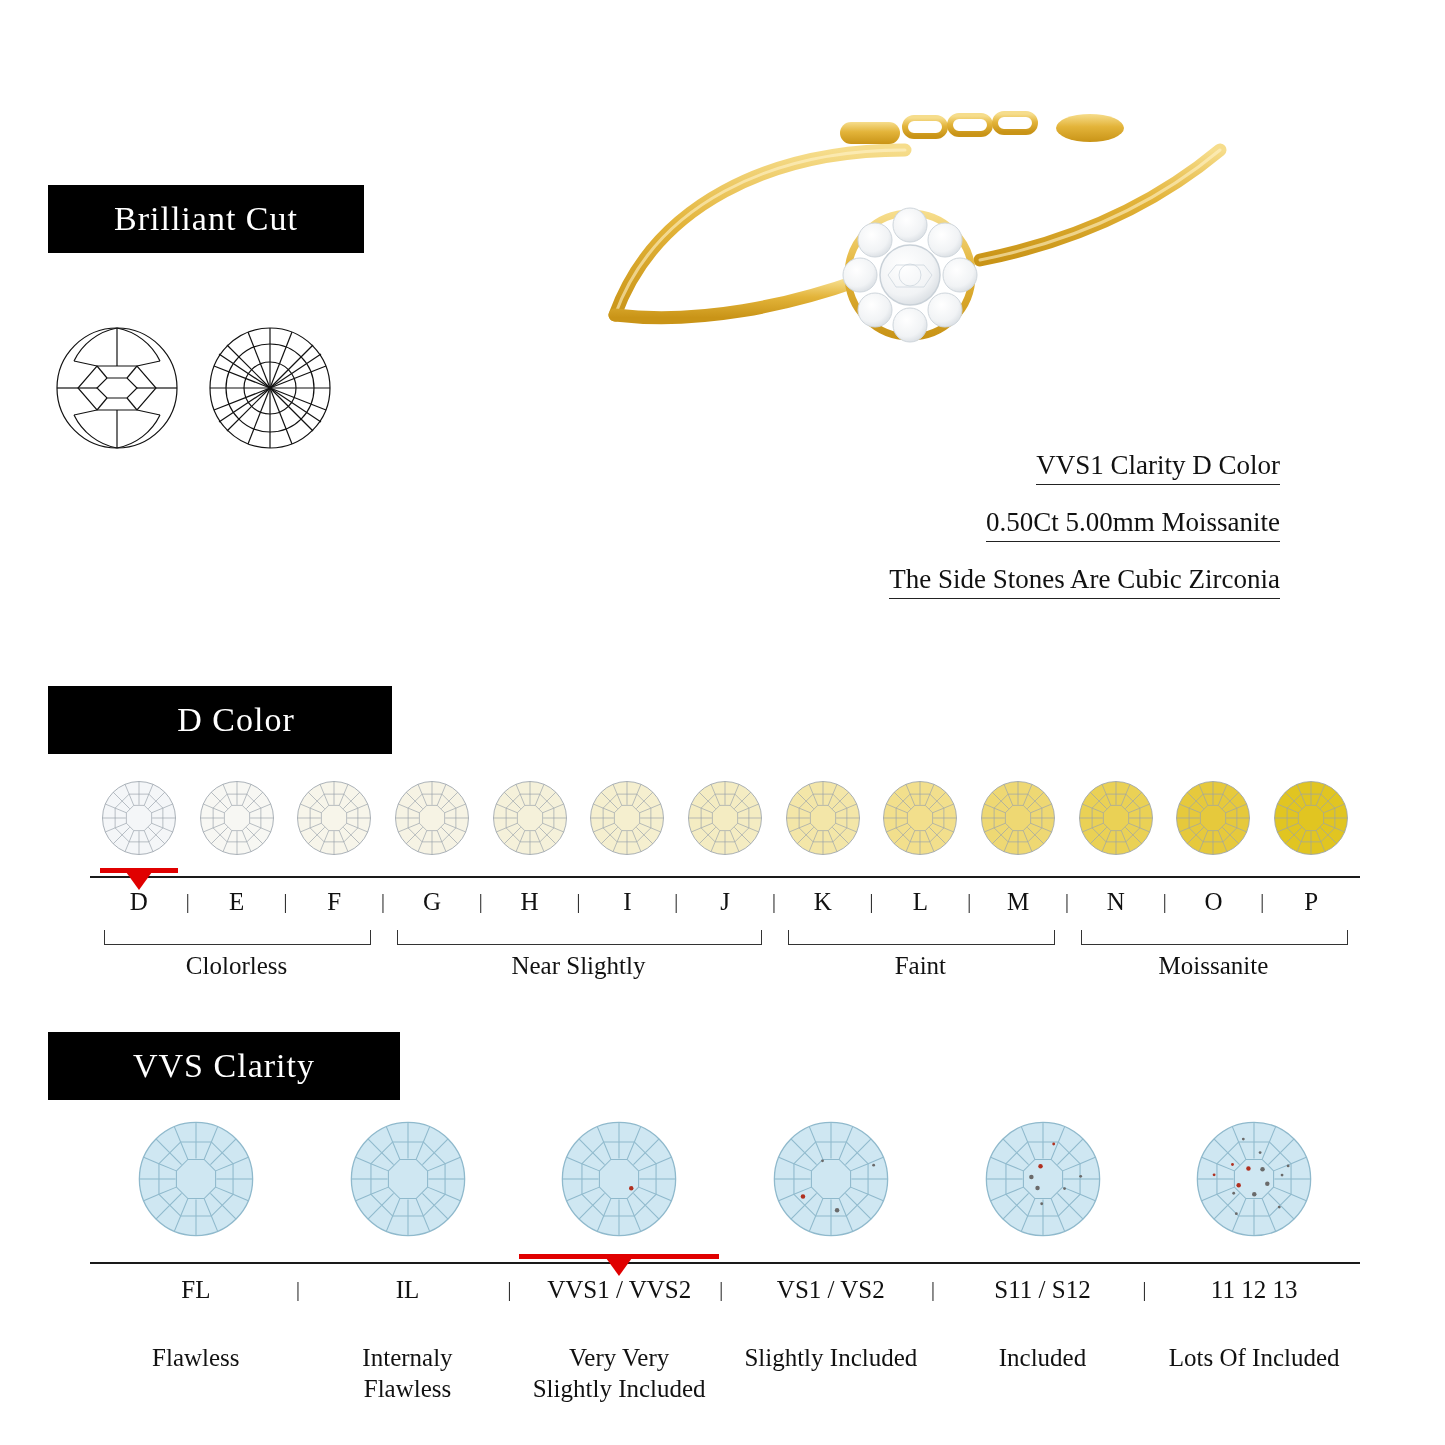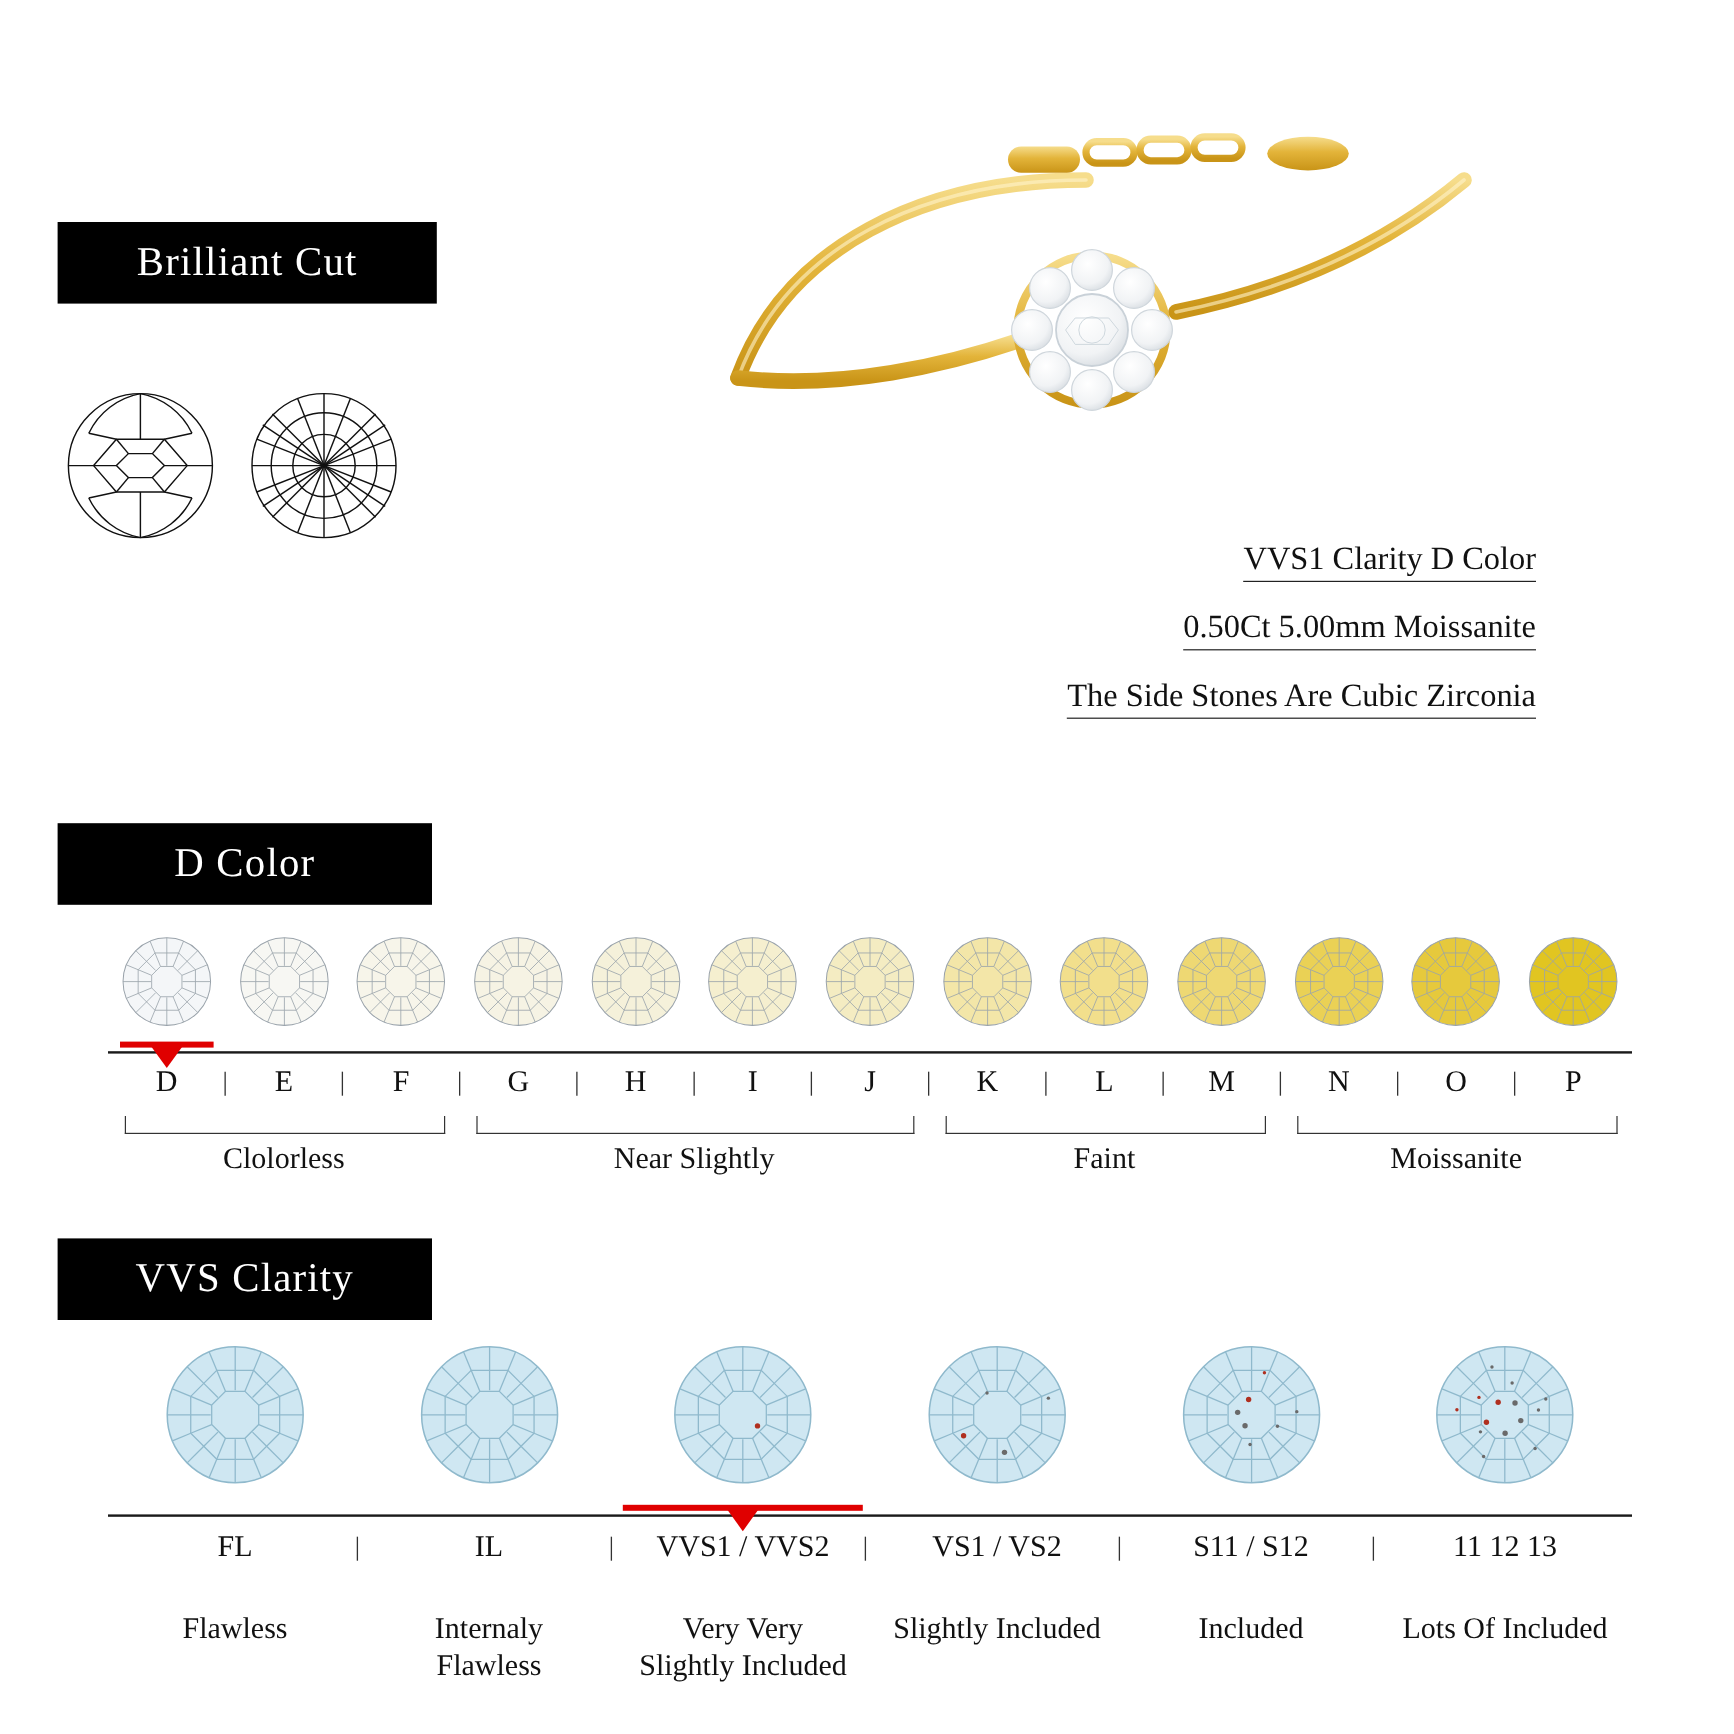--- a/index.html
+++ b/index.html
@@ -21,22 +21,22 @@
     position: absolute;
     background: #000000;
     color: #ffffff;
     display: flex;
     align-items: center;
     justify-content: center;
     letter-spacing: 1px;
     font-family: "Liberation Serif", serif;
   }
   #tag-brilliant { left: 48px;  top: 185px;  width: 316px; height: 68px; font-size: 34px; }
-  #tag-color     { left: 48px;  top: 686px;  width: 312px; height: 68px; font-size: 34px; }
-  #tag-clarity   { left: 48px;  top: 1032px; width: 312px; height: 68px; font-size: 34px; }
+  #tag-color     { left: 48px;  top: 686px;  width: 312px; height: 68px; font-size: 34px; padding-left: 32px; }
+  #tag-clarity   { left: 48px;  top: 1032px; width: 352px; height: 68px; font-size: 34px; }
 
   
   #cut-diagrams {
     position: absolute;
     left: 52px;
     top: 318px;
     width: 300px;
     height: 140px;
   }
 

